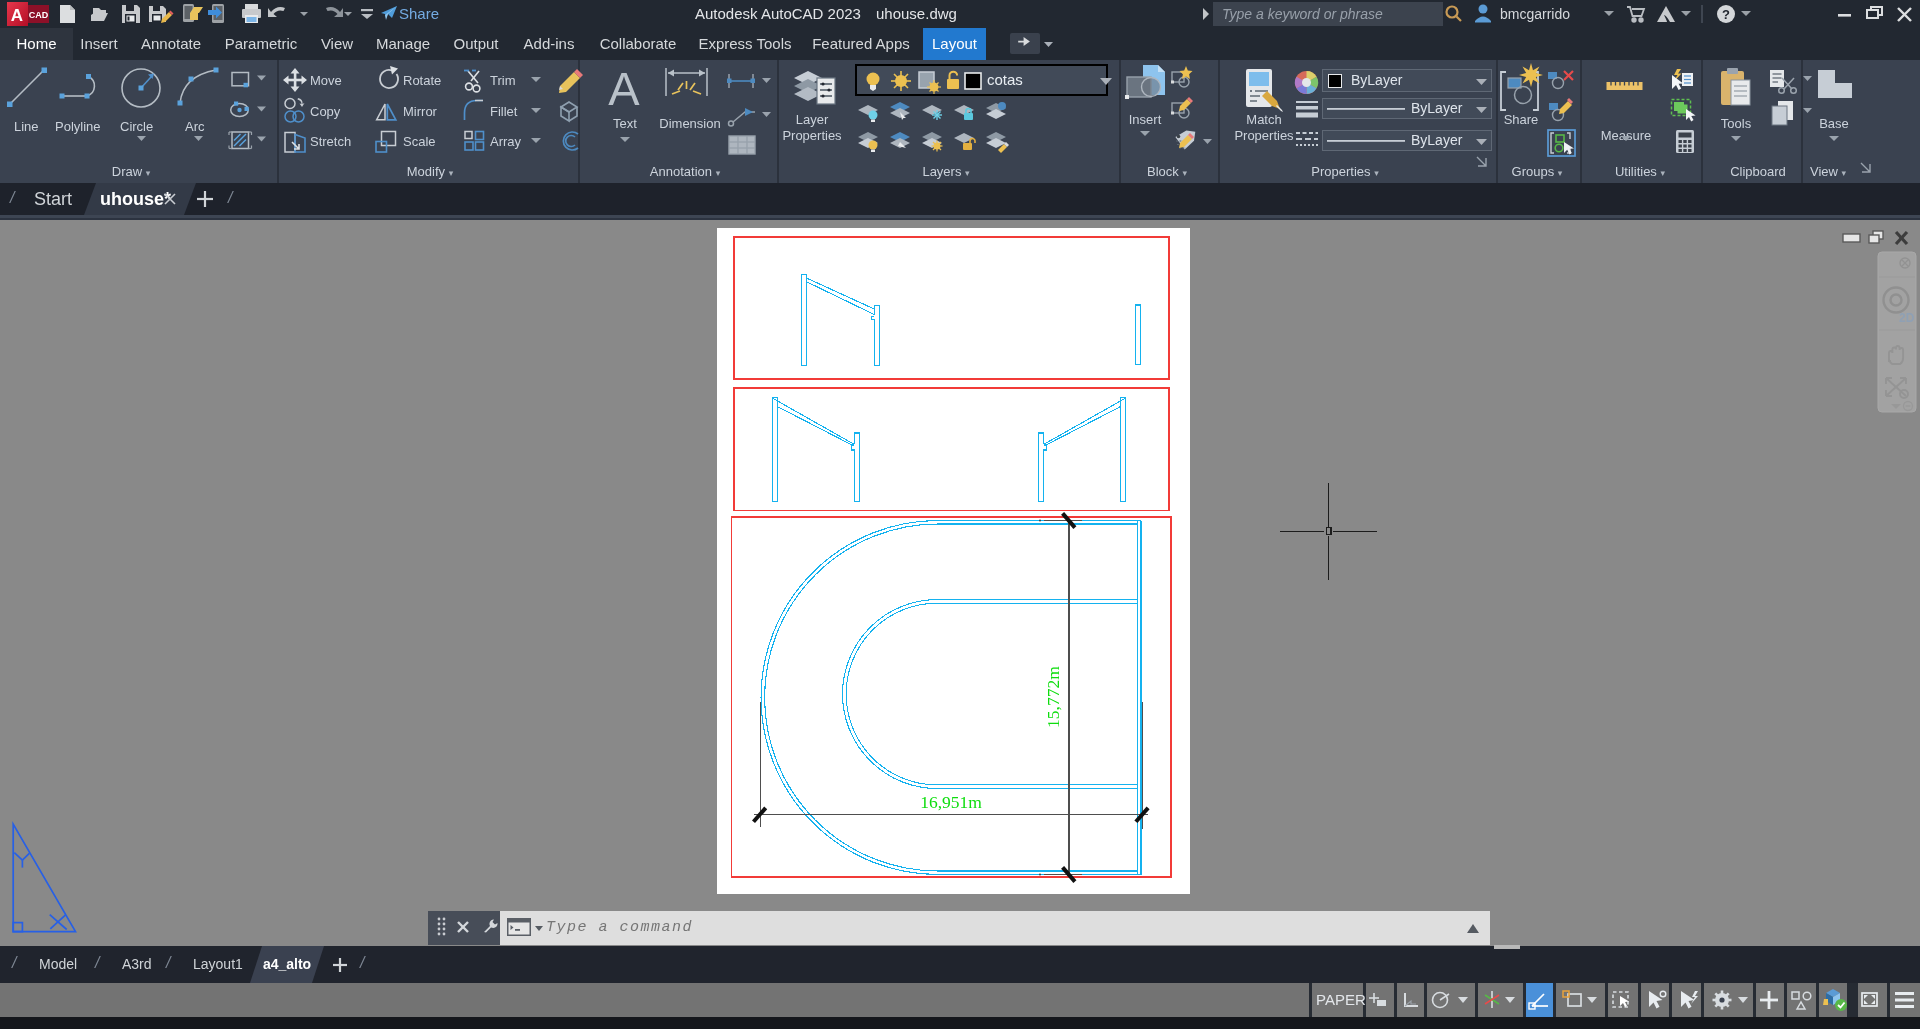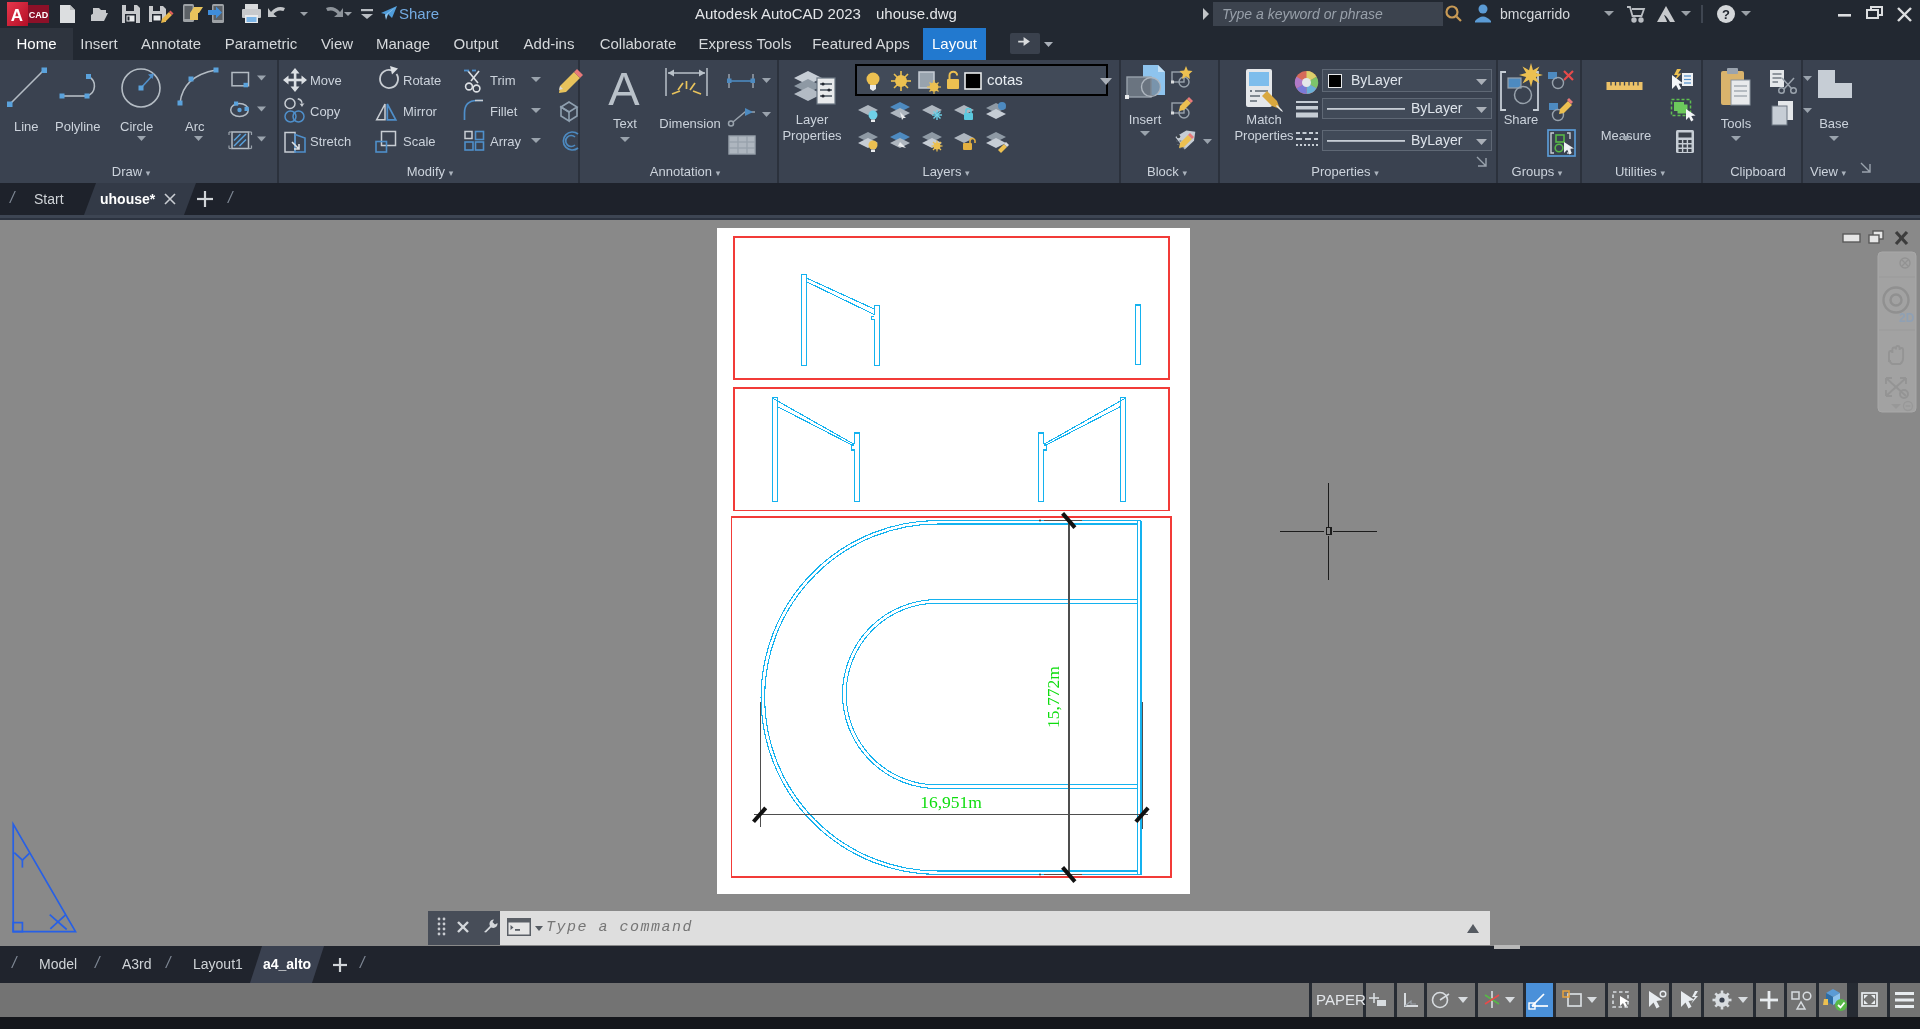--- a/index.html
+++ b/index.html
@@ -22,21 +22,21 @@
   #tab-layout { background:#2279cf; color:#fff; }
 
   #ribbon { position:absolute; left:0; top:60px; width:1920px; height:123px; background:#3a4250; }
   .sep { position:absolute; top:0; width:2px; height:123px; background:#2b313c; }
   .plabel { position:absolute; color:#ccd3dc; font-size:13px; text-align:center; white-space:nowrap; }
   .pcaret { color:#aab2bc; font-size:9px; }
   .btxt { position:absolute; color:#ccd3dc; font-size:13px; white-space:nowrap; }
   .bigtxt { position:absolute; color:#ccd3dc; font-size:13px; text-align:center; white-space:nowrap; }
 
   #filetabs { position:absolute; left:0; top:183px; width:1920px; height:32px; background:#1e222b; }
-  .ftab { position:absolute; top:0; height:32px; line-height:32px; font-size:14px; color:#d0d4d8; }
+  .ftab { position:absolute; top:0; height:32px; line-height:32px; font-size:18px; color:#d0d4d8; }
   .slash { position:absolute; color:#7e8794; font-size:16px; font-style:italic; }
 
   #canvas { position:absolute; left:0; top:215px; width:1920px; height:731px; background:#898989; }
   #canvtop { position:absolute; left:0; top:0; width:1920px; height:5px; background:#3d4553; border-bottom:2px solid #2c3340; }
 
   #cmdbar { position:absolute; left:428px; top:696px; width:1062px; height:34px; }
   #cmdgrip { position:absolute; left:0; top:0; width:72px; height:34px; background:#474d58; }
   #cmdinput { position:absolute; left:72px; top:0; width:990px; height:34px; background:#dedede; }
   #cmdtext { position:absolute; left:46px; top:8px; color:#757575; font-style:italic; font-size:15px;
      font-family:"Liberation Mono", monospace; letter-spacing:1.5px; }

